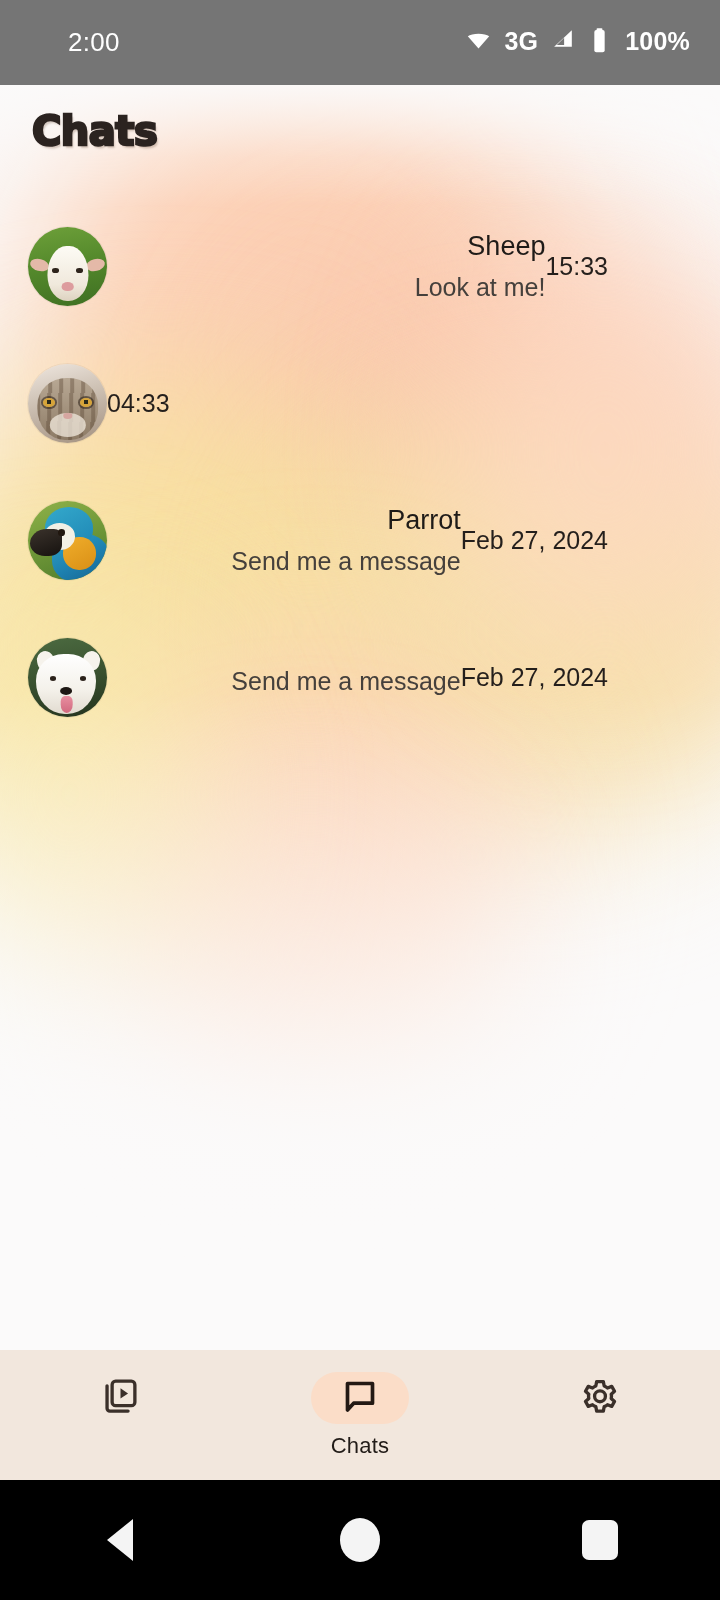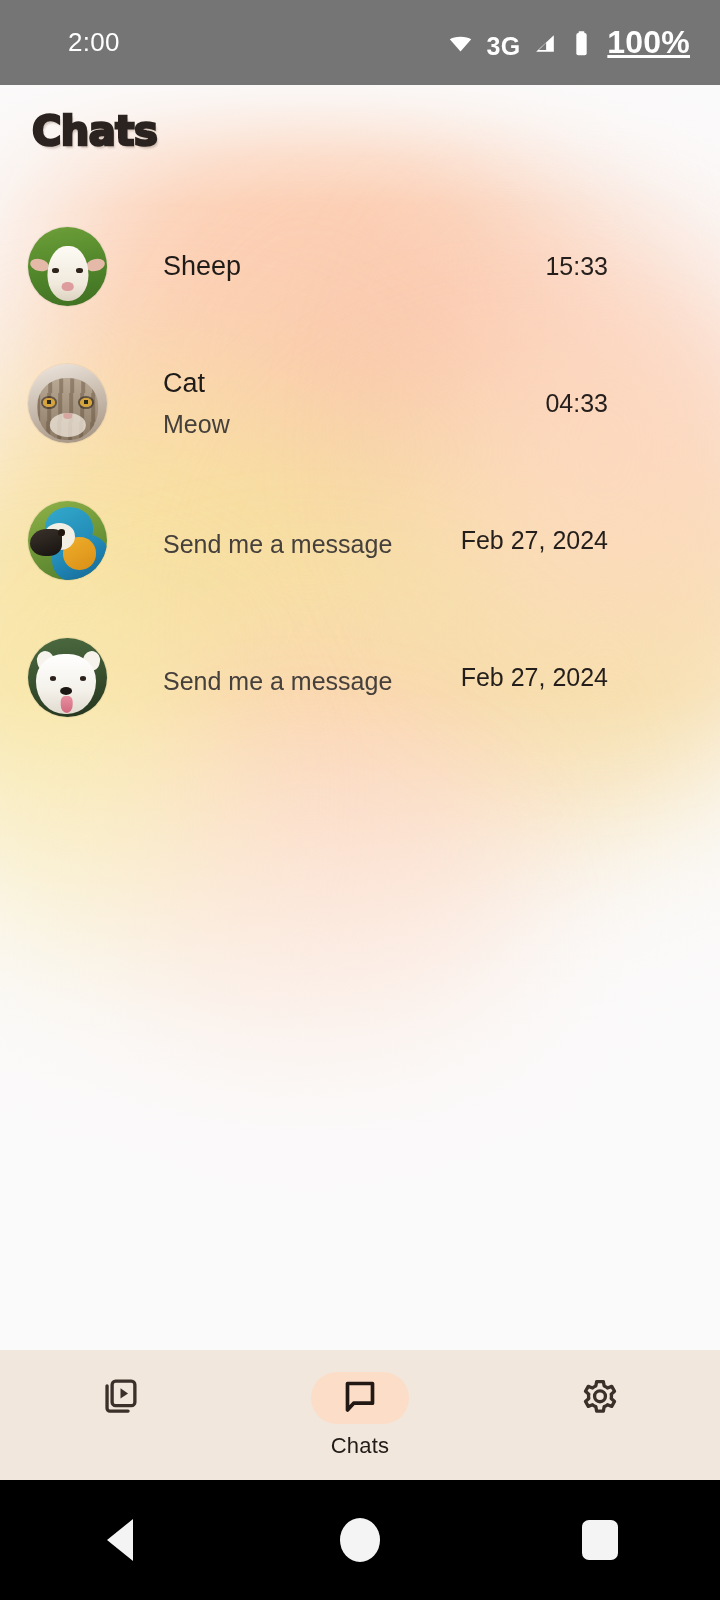--- a/index.html
+++ b/index.html
@@ -11,24 +11,24 @@
   #phone { position:relative; width:720px; height:1600px; overflow:hidden; background:#7dd3fc; }
 
   
   #status-bar {
     position:absolute; top:0; left:0; width:720px; height:85px;
     background:#757575; color:#ffffff;
     display:flex; align-items:center; justify-content:space-between;
     padding:0 30px 0 68px;
   }
   #status-clock { font-size:26px; letter-spacing:.3px; }
-  #status-right { display:flex; align-items:flex-end; gap:13px; }
+  #status-right { display:flex; align-items:flex-start; gap:13px; }
   .sb-ico { display:block; }
   #status-net { font-size:25px; font-weight:600; letter-spacing:.2px; }
-  #status-batt-text { font-size:32px; font-weight:600; letter-spacing:.2px; margin-left:2px;text-decoration:underline; }
+  #status-batt-text { font-size:25px; font-weight:600; letter-spacing:.2px; margin-left:2px; }
 
   
   #bg-wash {
     position:absolute; top:85px; left:0; width:720px; height:1265px;
     background:#fbfafa; overflow:hidden;
   }
   .blob { position:absolute; border-radius:50%; filter:blur(78px); }
   .b1 { left:30px;  top:-40px;  width:560px; height:640px; background:rgba(252,206,177,.95); }
   .b2 { left:250px; top:180px;  width:520px; height:520px; background:rgba(250,196,170,.80); }
   .b3 { left:-120px;top:300px;  width:560px; height:520px; background:rgba(247,226,160,.92); }
@@ -51,21 +51,21 @@
   #page-title {
     position:absolute; left:32px; top:108px;
     font-size:40px; font-weight:900;
     color:#2b2320; letter-spacing:-0.5px;
     font-family:"DejaVu Sans", sans-serif;
     -webkit-text-stroke:2.5px #2b2320;
     text-shadow:2px 3px 2px rgba(120,90,70,.30);
   }
 
   
-  #chat-list { position:absolute; left:0; top:198px; width:652px; }
+  #chat-list { position:absolute; left:0; top:198px; width:652px;text-align:right; }
   .chat-row {
     position:relative; display:flex; align-items:center;
     height:137px; padding:0 44px 0 28px; cursor:pointer;
   }
   .avatar {
     width:79px; height:79px; border-radius:50%;
     flex:0 0 79px; overflow:hidden; position:relative;
     box-shadow:0 0 0 1px rgba(0,0,0,.05);
   }
   .chat-texts { flex:1; padding-left:56px; min-width:0; }
@@ -220,49 +220,47 @@
       <div class="avatar av-sheep">
         <div class="s-ear l"></div>
           <div class="s-ear r"></div>
         <div class="s-head"></div>
         <div class="s-eye l"></div>
           <div class="s-eye r"></div>
         <div class="s-nose"></div>
       </div>
       <div class="chat-texts">
         <div class="chat-name">Sheep</div>
+        <div class="chat-msg">Look at me!</div>
       </div>
       <div class="chat-time">15:33</div>
     </div>
 
     <div class="chat-row">
       <div class="avatar av-cat">
         <div class="c-head"></div>
         <div class="c-muz"></div>
         <div class="c-eye l"></div>
           <div class="c-eye r"></div>
         <div class="c-nose"></div>
-      </div>
-      <div class="chat-texts">
-        <div class="chat-name">Cat</div>
-        <div class="chat-msg">Meow</div>
       </div>
       <div class="chat-time">04:33</div>
     </div>
 
     <div class="chat-row">
       <div class="avatar av-parrot">
         <div class="p-body"></div>
         <div class="p-head"></div>
         <div class="p-gold"></div>
         <div class="p-cheek"></div>
         <div class="p-beak"></div>
         <div class="p-eye"></div>
       </div>
       <div class="chat-texts">
+        <div class="chat-name">Parrot</div>
         <div class="chat-msg">Send me a message</div>
       </div>
       <div class="chat-time">Feb 27, 2024</div>
     </div>
 
     <div class="chat-row">
       <div class="avatar av-dog">
         <div class="d-ear l"></div>
           <div class="d-ear r"></div>
         <div class="d-head"></div>

